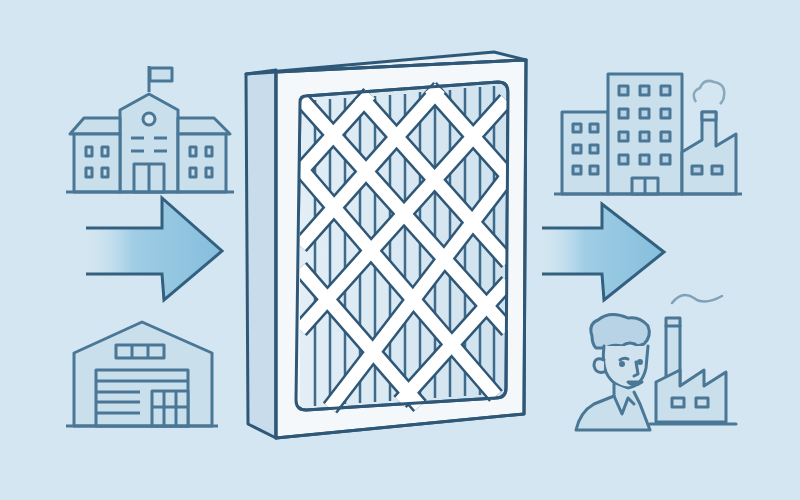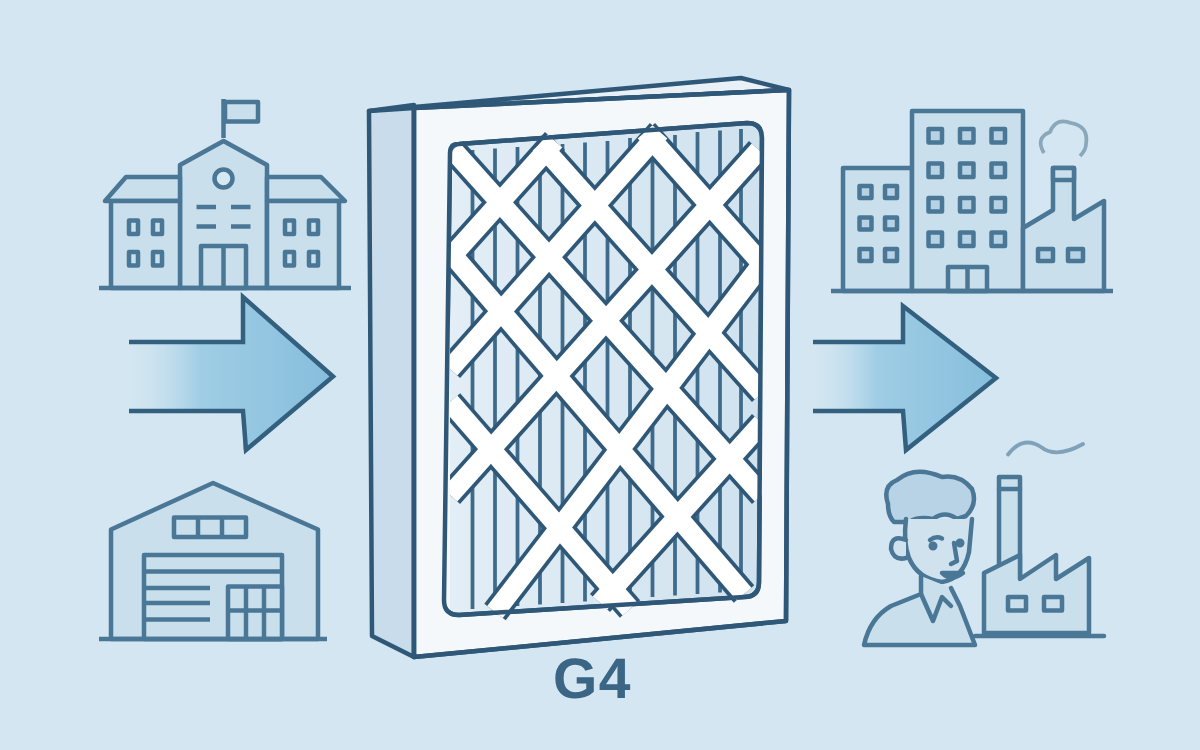--- a/index.html
+++ b/index.html
@@ -187,14 +187,13 @@
       <path d="M620,360 Q624,357 628,359" fill="none"></path>
       <circle cx="622" cy="364" r="1.5" fill="#4a7796"></circle>
       <circle cx="640" cy="362" r="1.5" fill="#4a7796"></circle>
       <path d="M636,362 L638,374 L634,376" fill="none"></path>
       <path d="M628,382 Q634,388 642,382 Z" fill="#ffffff"></path>
       <path d="M614,384 L614,396 L594,404 Q580,412 576,430 L650,430 L640,404 L634,392" fill="#c9dfec"></path>
       <path d="M614,396 L622,414 L628,398 L634,404" fill="none"></path>
     </g>
   </svg>
 
-  <div class="label">G4</div>
 </div>
 
 </body></html>

